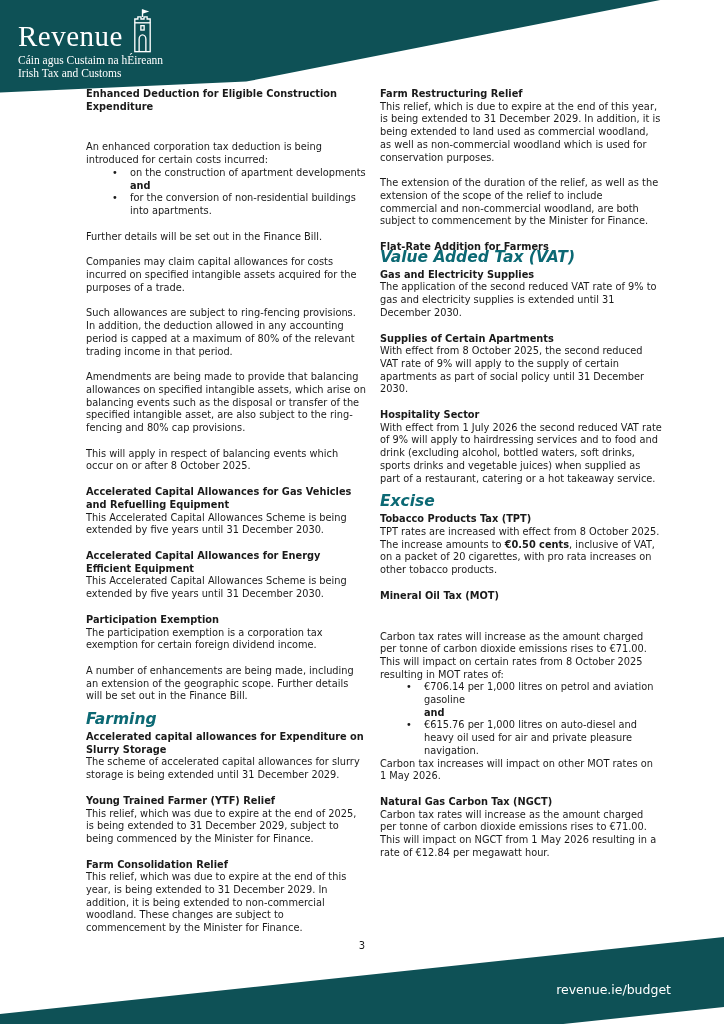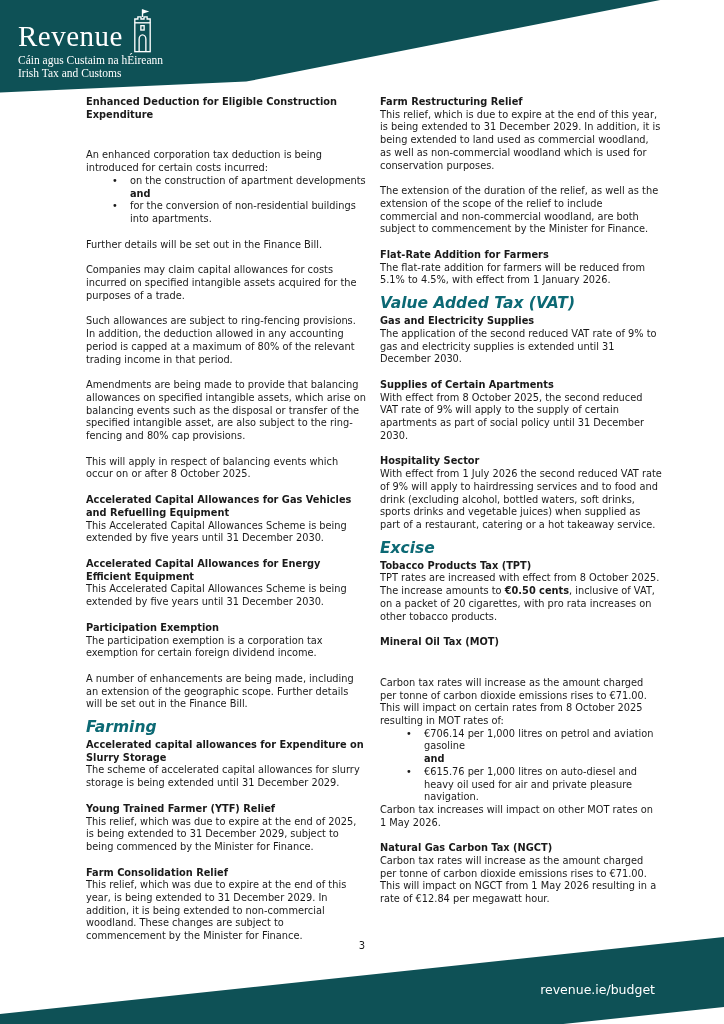--- a/index.html
+++ b/index.html
@@ -17,21 +17,21 @@
   .logo{ position:absolute; top:8px; left:18px; color:#ffffff; }
   .logo-row{ display:flex; align-items:flex-end; gap:7px; }
   .logo-name{
     font-family:"Liberation Serif", serif; font-size:29px; line-height:30px;
     letter-spacing:0.5px;
   }
   .logo-crest{ width:25px; height:45px; margin-bottom:-6px; }
   .logo-sub{ font-family:"Liberation Serif", serif; font-size:11.5px; line-height:12.5px; margin-top:3px; }
   .logo-sub2{ font-family:"Liberation Serif", serif; font-size:11.5px; line-height:12.5px; }
   
-  .col{ position:absolute; top:96px; font-size:9.8px; line-height:12.7px; }
+  .col{ position:absolute; top:88px; font-size:9.8px; line-height:12.7px; }
   .col-left{ left:86px; width:280px; }
   .col-right{ left:380px; width:282px; }
   .col p{ margin:0 0 13px 0; }
   .col p.tight{ margin-bottom:0;margin-top:28px; }
   .sub-heading{ font-weight:bold; margin:0; }
   .section-heading{
     color:#0c6974; font-weight:bold; font-size:15.5px; line-height:17px;
     margin:-5px 0 3px 0;
     font-style:italic;
   }
@@ -47,21 +47,21 @@
   .page-number{
     position:absolute; top:940px; left:0; width:724px; text-align:center;
     font-size:10px; color:#1a1a1a;
   }
   .footer-band{
     position:absolute; left:0; top:930px; width:724px; height:94px;
     background:#0e5156;
     clip-path:polygon(0 89.4%, 100% 7.4%, 100% 81.9%, 77.8% 100%, 0 100%);
   }
   .footer-site{
-    position:absolute; top:982px; right:116px; color:#ffffff;
+    position:absolute; top:982px; right:100px; color:#ffffff;
     font-size:12.5px;
   }
 </style>
 </head>
 <body>
 
 <div class="page">
 
   <div class="header-band"></div>
 
@@ -108,21 +108,20 @@
       <div class="sub-heading">Young Trained Farmer (YTF) Relief</div>
       <p>This relief, which was due to expire at the end of 2025, is being extended to 31 December 2029, subject to being commenced by the Minister for Finance.</p>
       <div class="sub-heading">Farm Consolidation Relief</div>
       <p>This relief, which was due to expire at the end of this year, is being extended to 31 December 2029. In addition, it is being extended to non-commercial woodland. These changes are subject to commencement by the Minister for Finance.</p>
     </div>
   <div class="col col-right" id="col-right">
       <div class="sub-heading">Farm Restructuring Relief</div>
       <p>This relief, which is due to expire at the end of this year, is being extended to 31 December 2029. In addition, it is being extended to land used as commercial woodland, as well as non-commercial woodland which is used for conservation purposes.</p>
       <p>The extension of the duration of the relief, as well as the extension of the scope of the relief to include commercial and non-commercial woodland, are both subject to commencement by the Minister for Finance.</p>
       <div class="sub-heading">Flat-Rate Addition for Farmers</div>
-      <p>The flat-rate addition for farmers will be reduced from 5.1% to 4.5%, with effect from 1 January 2026.</p>
       <div class="section-heading">Value Added Tax (VAT)</div>
       <div class="sub-heading">Gas and Electricity Supplies</div>
       <p>The application of the second reduced VAT rate of 9% to gas and electricity supplies is extended until 31 December 2030.</p>
       <div class="sub-heading">Supplies of Certain Apartments</div>
       <p>With effect from 8 October 2025, the second reduced VAT rate of 9% will apply to the supply of certain apartments as part of social policy until 31 December 2030.</p>
       <div class="sub-heading">Hospitality Sector</div>
       <p>With effect from 1 July 2026 the second reduced VAT rate of 9% will apply to hairdressing services and to food and drink (excluding alcohol, bottled waters, soft drinks, sports drinks and vegetable juices) when supplied as part of a restaurant, catering or a hot takeaway service.</p>
       <div class="section-heading">Excise</div>
       <div class="sub-heading">Tobacco Products Tax (TPT)</div>
       <p><span>TPT rates are increased with effect from 8 October 2025. The increase amounts to </span><span class="bold">€0.50 cents</span><span>, inclusive of VAT, on a packet of 20 cigarettes, with pro rata increases on other tobacco products.</span></p>

